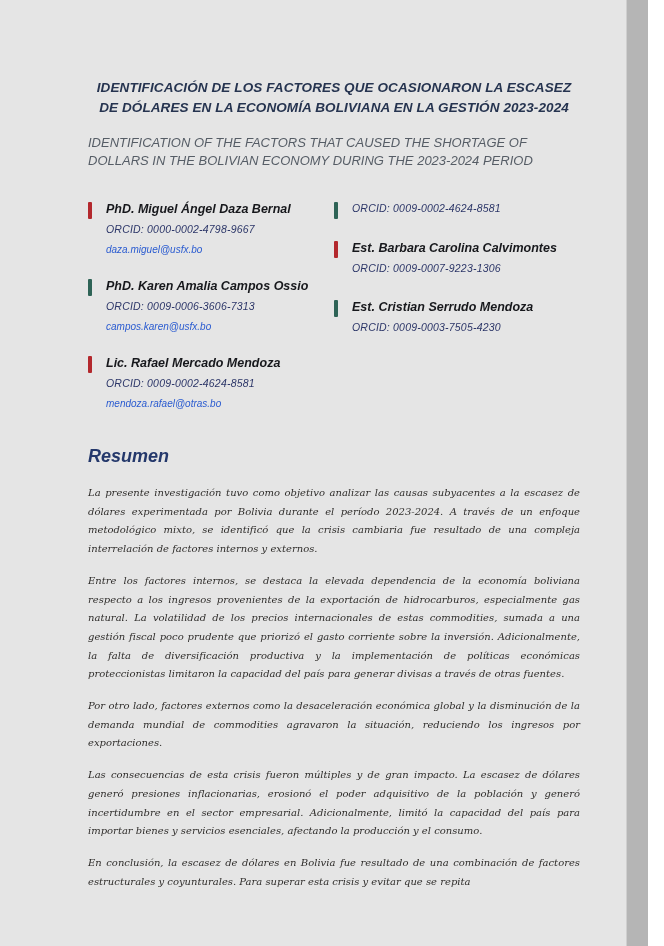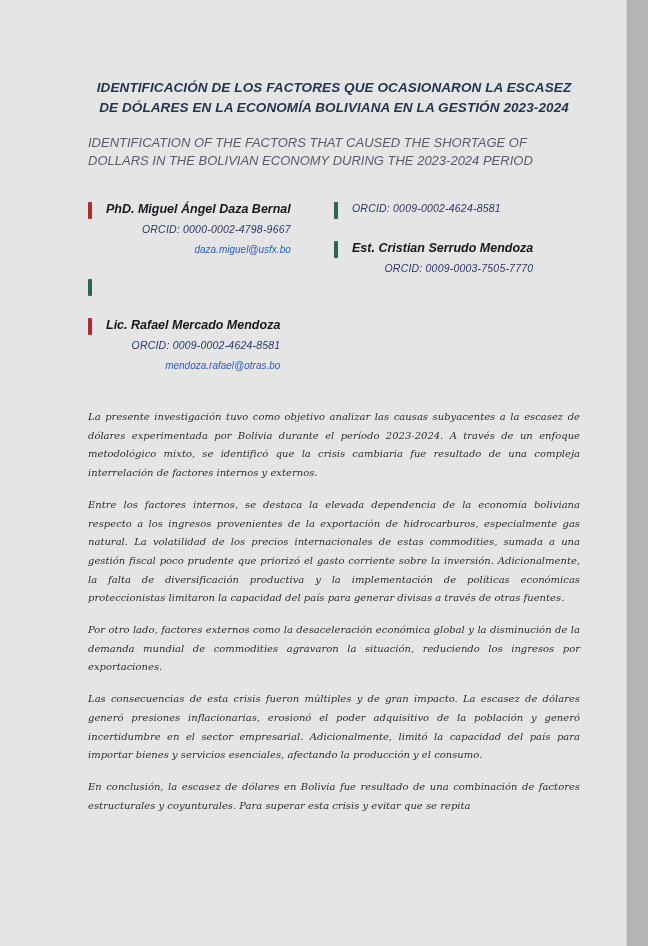--- a/index.html
+++ b/index.html
@@ -41,21 +41,20 @@
     margin: 0 0 31px 0;
     font-size: 13px;
     font-weight: 500;
     line-height: 18px;
     text-align: left;
     color: #565d66;
   }
   .authors {
     display: flex;
     margin-bottom: 14px;
-    text-align: right;
   }
   .author-col { flex: 1; }
   .author {
     display: flex;
     margin-bottom: 21px;
   }
   .bar {
     flex: none;
     width: 4px;
     height: 17px;
@@ -119,20 +118,25 @@
           <div class="bar" style="background-color: rgb(179, 40, 45);"></div>
           <div class="author-info">
             <div class="author-name">PhD. Miguel Ángel Daza Bernal</div>
             <div class="author-orcid">ORCID: 0000-0002-4798-9667</div>
             <a class="author-email" href="#">daza.miguel@usfx.bo</a>
           </div>
         </div>
 
         <div class="author">
           <div class="bar" style="background-color: rgb(46, 99, 86);"></div>
+          <div class="author-info">
+            <div class="author-name">PhD. Karen Amalia Campos Ossio</div>
+            <div class="author-orcid">ORCID: 0009-0006-3606-7313</div>
+            <a class="author-email" href="#">campos.karen@usfx.bo</a>
+          </div>
         </div>
 
         <div class="author">
           <div class="bar" style="background-color: rgb(179, 40, 45);"></div>
           <div class="author-info">
             <div class="author-name">Lic. Rafael Mercado Mendoza</div>
             <div class="author-orcid">ORCID: 0009-0002-4624-8581</div>
             <a class="author-email" href="#">mendoza.rafael@otras.bo</a>
           </div>
         </div>
@@ -140,32 +144,40 @@
       </div>
       <div class="author-col">
 
         <div class="author">
           <div class="bar" style="background-color: rgb(46, 99, 86);"></div>
           <div class="author-info">
             <div class="author-orcid">ORCID: 0009-0002-4624-8581</div>
           </div>
         </div>
 
+        <div class="author">
+          <div class="bar" style="background-color: rgb(179, 40, 45);"></div>
+          <div class="author-info">
+            <div class="author-name">Est. Barbara Carolina Calvimontes</div>
+            <div class="author-orcid">ORCID: 0009-0007-9223-1306</div>
+          </div>
+        </div>
 
         <div class="author">
           <div class="bar" style="background-color: rgb(46, 99, 86);"></div>
           <div class="author-info">
             <div class="author-name">Est. Cristian Serrudo Mendoza</div>
-            <div class="author-orcid">ORCID: 0009-0003-7505-7770</div>
+            <div class="author-orcid">ORCID: 0009-0003-7505-4230</div>
           </div>
         </div>
 
       </div>
     </div>
 
+    <h3 class="abstract-heading">Resumen</h3>
 
     <p class="para">La presente investigación tuvo como objetivo analizar las causas subyacentes a la escasez de dólares experimentada por Bolivia durante el período 2023-2024. A través de un enfoque metodológico mixto, se identificó que la crisis cambiaria fue resultado de una compleja interrelación de factores internos y externos.</p>
     <p class="para">Entre los factores internos, se destaca la elevada dependencia de la economía boliviana respecto a los ingresos provenientes de la exportación de hidrocarburos, especialmente gas natural. La volatilidad de los precios internacionales de estas commodities, sumada a una gestión fiscal poco prudente que priorizó el gasto corriente sobre la inversión. Adicionalmente, la falta de diversificación productiva y la implementación de políticas económicas proteccionistas limitaron la capacidad del país para generar divisas a través de otras fuentes.</p>
     <p class="para">Por otro lado, factores externos como la desaceleración económica global y la disminución de la demanda mundial de commodities agravaron la situación, reduciendo los ingresos por exportaciones.</p>
     <p class="para">Las consecuencias de esta crisis fueron múltiples y de gran impacto. La escasez de dólares generó presiones inflacionarias, erosionó el poder adquisitivo de la población y generó incertidumbre en el sector empresarial. Adicionalmente, limitó la capacidad del país para importar bienes y servicios esenciales, afectando la producción y el consumo.</p>
     <p class="para">En conclusión, la escasez de dólares en Bolivia fue resultado de una combinación de factores estructurales y coyunturales. Para superar esta crisis y evitar que se repita</p>
 
   </div>
 
   <div class="scrollbar"></div>

